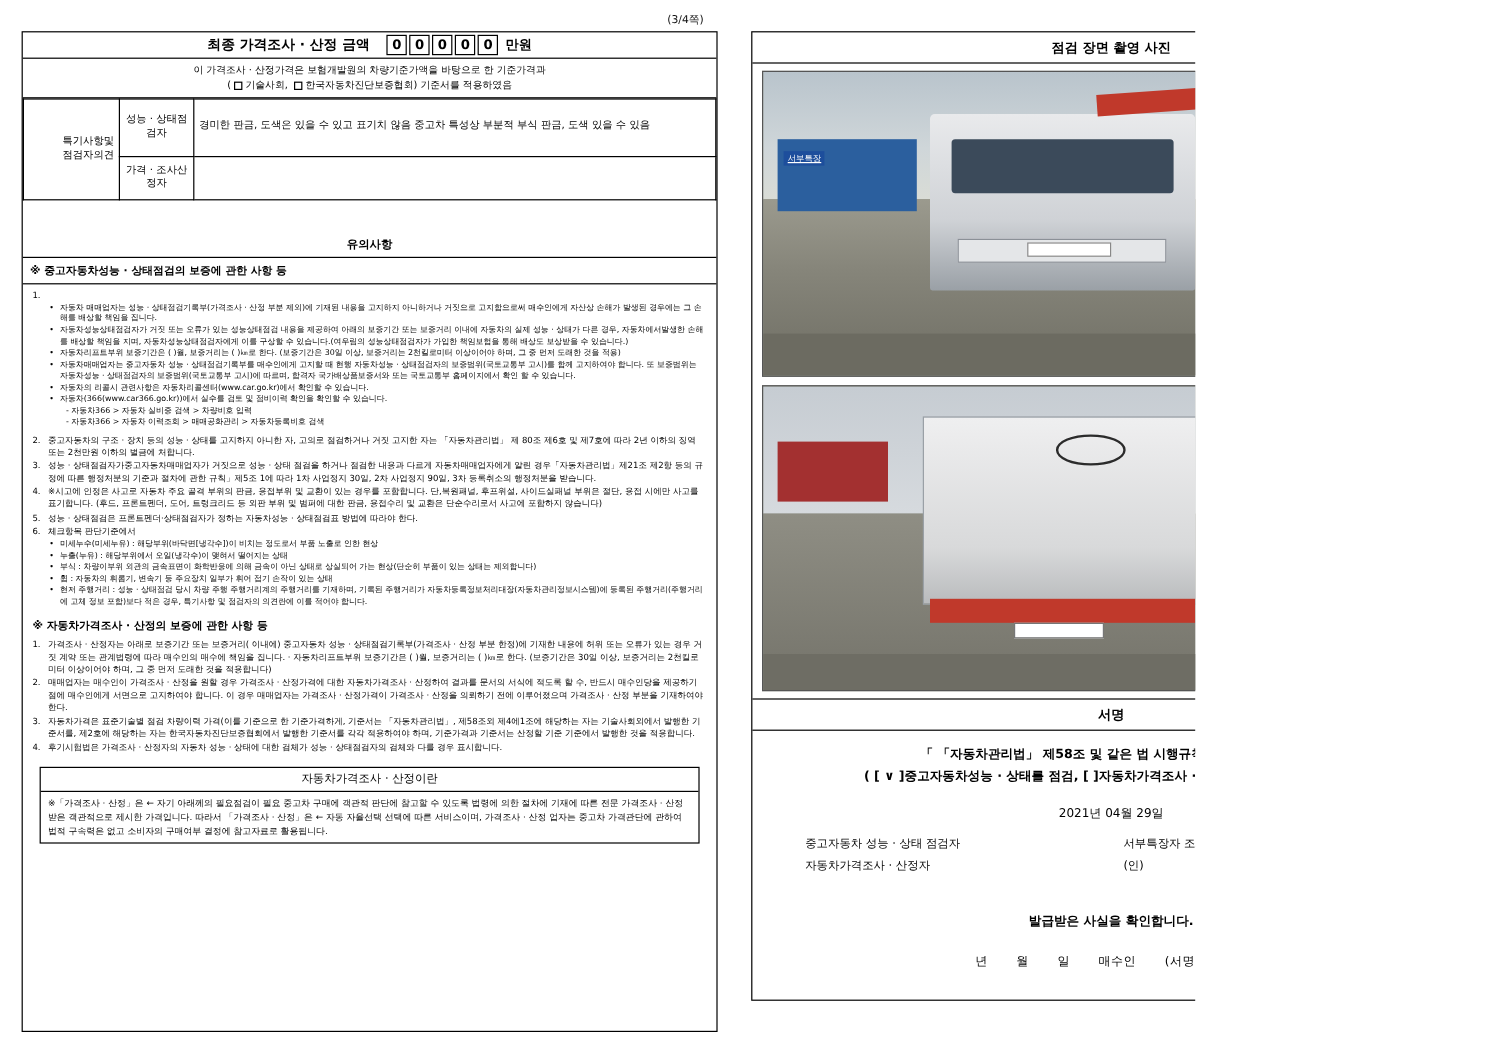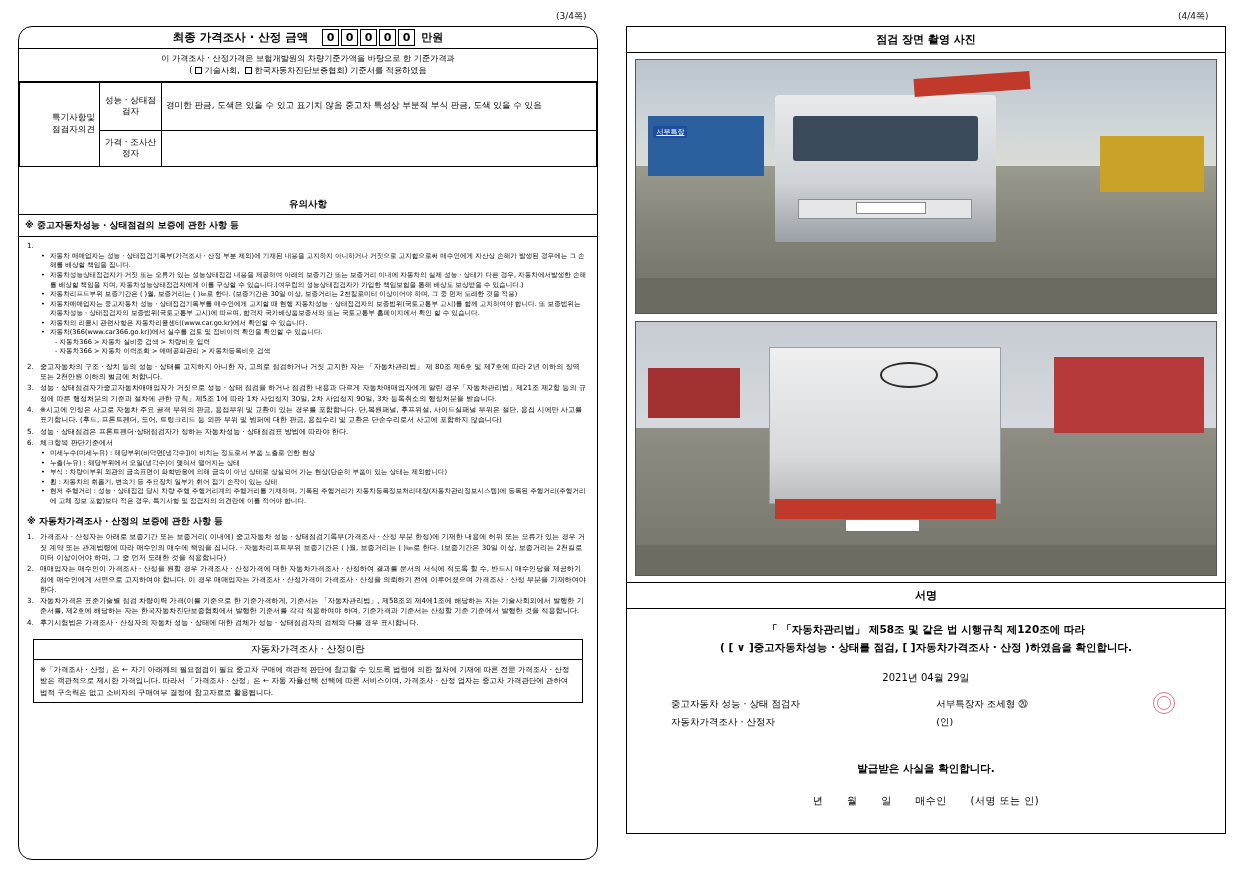--- a/index.html
+++ b/index.html
@@ -3,41 +3,41 @@
 <meta charset="utf-8">
 <style>
   * { box-sizing: border-box; }
   html, body {
     margin: 0; padding: 0;
     background: #ffffff;
     font-family: "DejaVu Sans", "Liberation Sans", sans-serif;
   }
   .page {
     position: relative;
-    width: 1240px;
+    width: 996px;
     height: 879px;
     background: #ffffff;
     overflow: hidden;
   }
   
   .page-marker {
     position: absolute;
     font-size: 9px;
     color: #111;
   }
   #marker-left  { left: 556px; top: 10px; }
   #marker-right { left: 1178px; top: 10px; }
 
   
   .sheet {
     position: absolute;
     border: 1.5px solid #000;
     background: #fff;
   }
-  #sheet-left  { left: 18px;  top: 26px; width: 580px; height: 834px; border-radius: 14px; }
+  #sheet-left  { left: 18px;  top: 26px; width: 580px; height: 834px; }
   #sheet-right { left: 626px; top: 26px; width: 600px; height: 808px; }
   .price-title-row {
     display: flex; align-items: center; justify-content: center;
     height: 22px; border-bottom: 1px solid #000;
     font-size: 11.5px; font-weight: bold;
   }
   .price-title { margin-right: 14px; }
   .amount-boxes { display: flex; align-items: center; gap: 0; }
   .amount-boxes .b {
     width: 17px; height: 17px; border: 1px solid #000;

